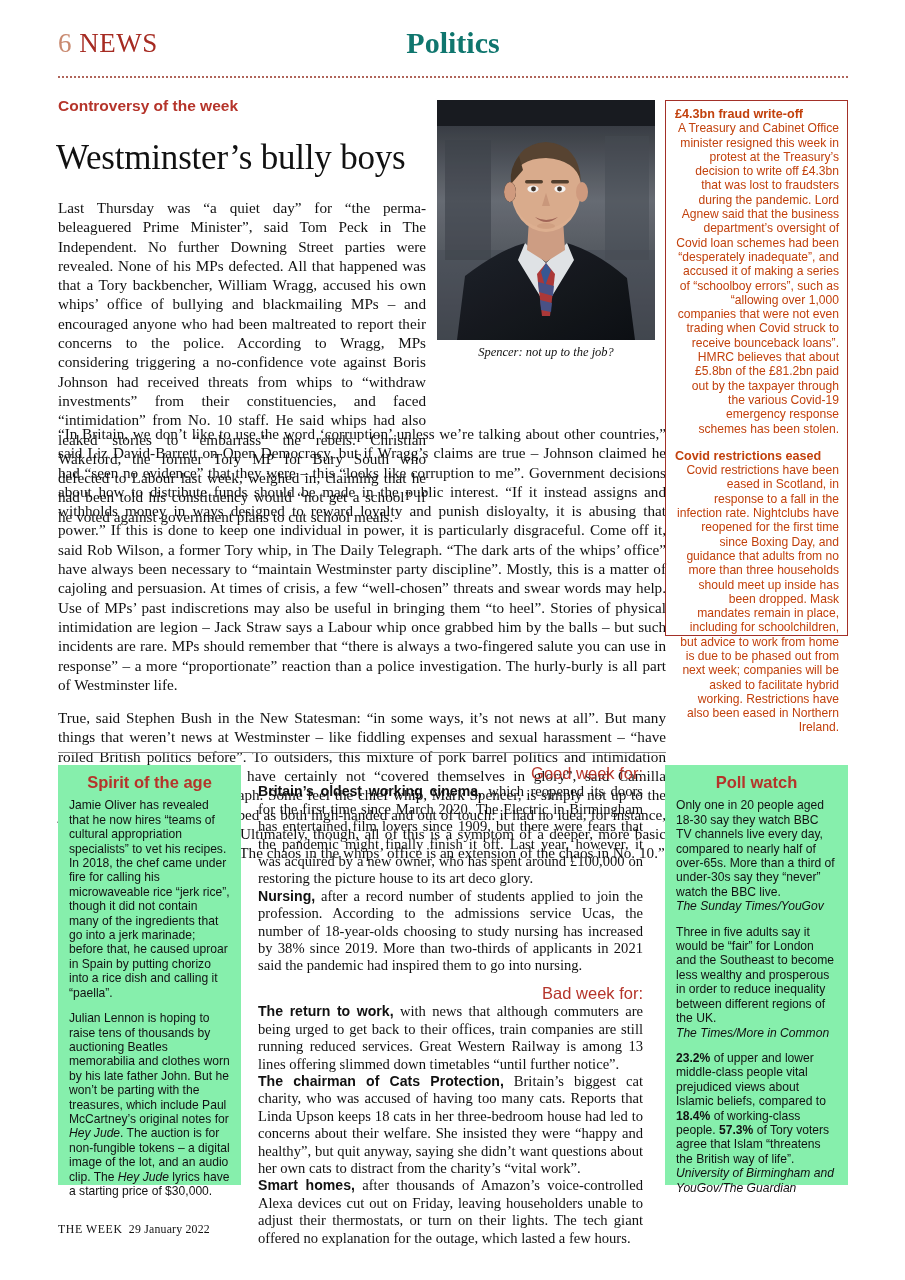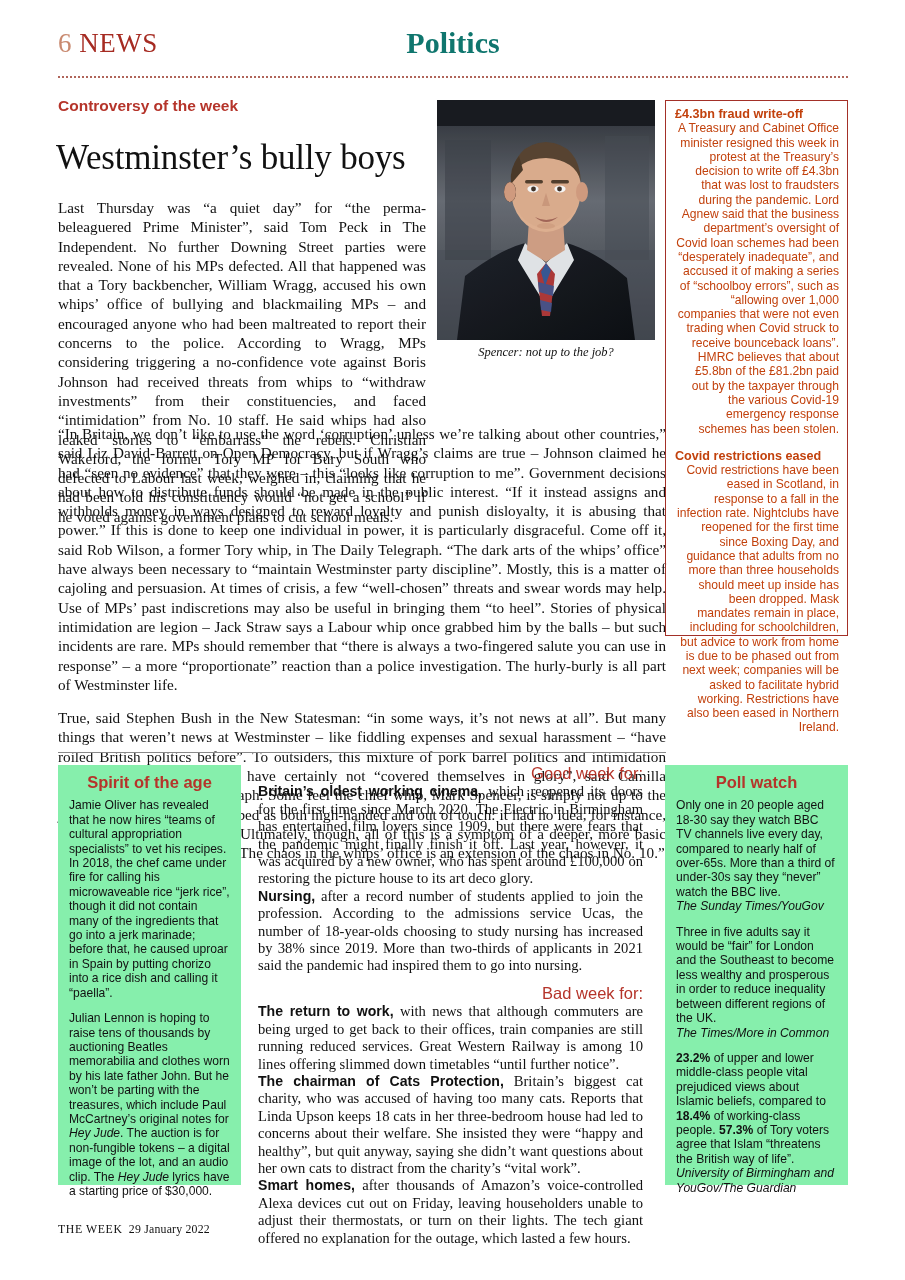--- a/index.html
+++ b/index.html
@@ -304,21 +304,21 @@
     <p>Jamie Oliver has revealed that he now hires “teams of cultural appropriation specialists” to vet his recipes. In 2018, the chef came under fire for calling his microwaveable rice “jerk rice”, though it did not contain many of the ingredients that go into a jerk marinade; before that, he caused uproar in Spain by putting chorizo into a rice dish and calling it “paella”.</p>
     <div class="tint-gap"></div>
     <p><span>Julian Lennon is hoping to raise tens of thousands by auctioning Beatles memorabilia and clothes worn by his late father John. But he won’t be parting with the treasures, which include Paul McCartney’s original notes for </span><i>Hey Jude</i><span>. The auction is for non-fungible tokens – a digital image of the lot, and an audio clip. The </span><i>Hey Jude</i><span> lyrics have a starting price of $30,000.</span></p>
   </div>
 
   <div class="weekcol">
     <div class="week-head">Good week for:</div>
     <p><span class="lead">Britain’s oldest working cinema,</span><span> which reopened its doors for the first time since March 2020. The Electric in Birmingham has entertained film lovers since 1909, but there were fears that the pandemic might finally finish it off. Last year, however, it was acquired by a new owner, who has spent around £100,000 on restoring the picture house to its art deco glory.</span></p>
     <p><span class="lead">Nursing,</span><span> after a record number of students applied to join the profession. According to the admissions service Ucas, the number of 18-year-olds choosing to study nursing has increased by 38% since 2019. More than two-thirds of applicants in 2021 said the pandemic had inspired them to go into nursing.</span></p>
     <div class="week-head second">Bad week for:</div>
-    <p><span class="lead">The return to work,</span><span> with news that although commuters are being urged to get back to their offices, train companies are still running reduced services. Great Western Railway is among 10 lines offering slimmed down timetables “until further notice”.</span></p>
+    <p><span class="lead">The return to work,</span><span> with news that although commuters are being urged to get back to their offices, train companies are still running reduced services. Great Western Railway is among 13 lines offering slimmed down timetables “until further notice”.</span></p>
     <p><span class="lead">The chairman of Cats Protection,</span><span> Britain’s biggest cat charity, who was accused of having too many cats. Reports that Linda Upson keeps 18 cats in her three-bedroom house had led to concerns about their welfare. She insisted they were “happy and healthy”, but quit anyway, saying she didn’t want questions about her own cats to distract from the charity’s “vital work”.</span></p>
     <p><span class="lead">Smart homes,</span><span> after thousands of Amazon’s voice-controlled Alexa devices cut out on Friday, leaving householders unable to adjust their thermostats, or turn on their lights. The tech giant offered no explanation for the outage, which lasted a few hours.</span></p>
   </div>
 
   <div class="tint-box" id="poll-box">
     <div class="tint-title">Poll watch</div>
     <p>Only one in 20 people aged 18-30 say they watch BBC TV channels live every day, compared to nearly half of over-65s. More than a third of under-30s say they “never” watch the BBC live.</p>
     <p class="src">The Sunday Times/YouGov</p>
     <div class="tint-gap"></div>
     <p>Three in five adults say it would be “fair” for London and the Southeast to become less wealthy and prosperous in order to reduce inequality between different regions of the UK.</p>

